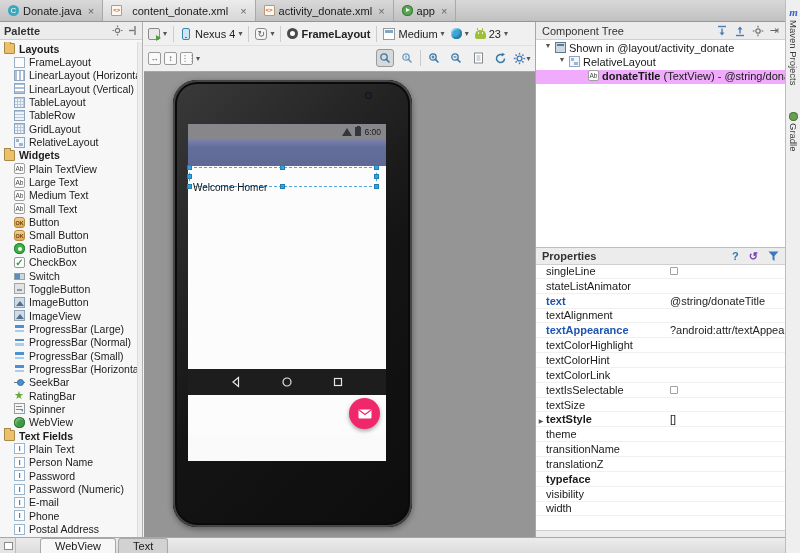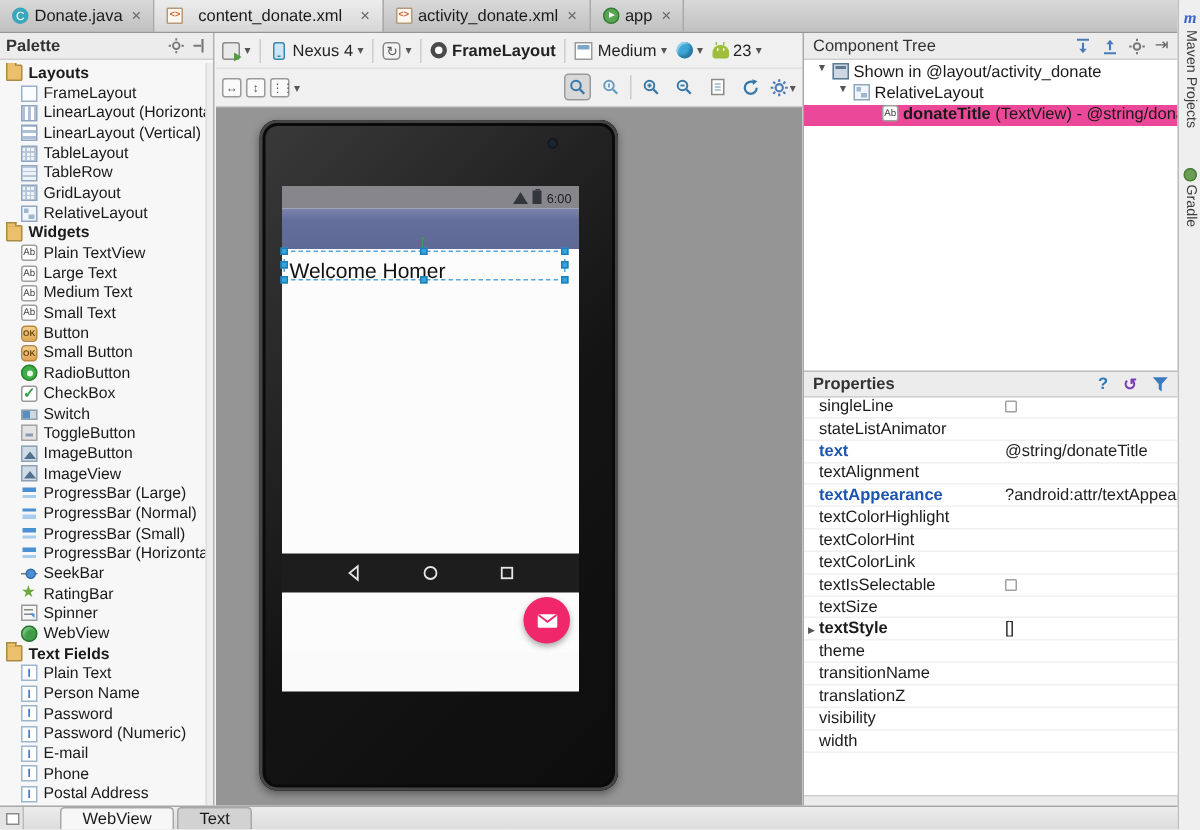--- a/index.html
+++ b/index.html
@@ -99,52 +99,52 @@
   .match-icon::before { content:"\2194"; }
   .wrap-icon::before { content:"\2195"; }
   .grid-mode-icon::before { content:"\22EE\22EE"; letter-spacing:-1px; }
   .zoomgroup { margin-left:auto; display:flex; align-items:center; gap:4px; }
   .zbtn { width:18px; height:18px; display:flex; align-items:center; justify-content:center; border-radius:3px; }
   .zbtn.pressed { background:#d8d8d8; border:1px solid #9a9a9a; }
   .zbtn svg { display:block; }
 
   
   .canvas { position:absolute; left:144px; top:72px; width:391px; height:465px; background:#959595; overflow:hidden; }
-  .device { position:absolute; left:29px; top:8px; width:239px; height:447px; background:linear-gradient(135deg,#3a3a3a,#141414 55%,#0d0d0d); border-radius:12px; box-shadow:inset 0 0 0 2px #454545, inset 0 0 0 4px #0a0a0a, 0 2px 6px rgba(0,0,0,.4); }
+  .device { position:absolute; left:29px; top:8px; width:239px; height:447px; background:linear-gradient(135deg,#3a3a3a,#141414 55%,#0d0d0d); border-radius:24px; box-shadow:inset 0 0 0 2px #454545, inset 0 0 0 4px #0a0a0a, 0 2px 6px rgba(0,0,0,.4); }
   .camera-dot { position:absolute; right:40px; top:12px; width:7px; height:7px; border-radius:50%; background:#1e2430; box-shadow:inset 0 0 2px #000; }
   .screen { position:absolute; left:15px; top:44px; width:198px; height:337px; background:#fafafa; }
   .statusbar { position:absolute; left:0; top:0; width:100%; height:15px; background:#87878b; display:flex; align-items:center; justify-content:flex-end; gap:3px; padding:0 5px; }
   .wifi-icon { width:0; height:0; border-left:5px solid transparent; border-right:5px solid transparent; border-bottom:8px solid #33363c; }
   .battery-icon { width:6px; height:9px; background:#33363c; position:relative; }
   .battery-icon::before { content:""; position:absolute; left:1.5px; top:-1.5px; width:3px; height:1.5px; background:#33363c; }
   .clock { font-size:8.5px; color:#1c1c1c; }
   .appbar { position:absolute; left:0; top:15px; width:100%; height:27px; background:linear-gradient(#7c84ab,#646e9b 30%,#5f6996); }
   .content { position:absolute; left:0; top:42px; width:100%; height:269px; background:#fcfcfc; }
   .navbar { position:absolute; left:0; bottom:66px; width:100%; height:26px; background:#1d1d1d; display:flex; align-items:center; justify-content:space-around; padding:0 22px; }
   .navbar svg { display:block; }
 
   .sel-box { position:absolute; left:1px; top:1px; width:188px; height:20px; border:1px dashed #55a5dc; }
-  .sel-text { position:absolute; left:3px; top:4px; font-size:14px; color:#111; white-space:nowrap; }
+  .sel-text { position:absolute; left:3px; top:14px; font-size:10px; color:#111; white-space:nowrap; }
   .handle { position:absolute; width:5px; height:5px; background:#35a3dc; border:1px solid #1d7fb5; }
   .h-tl{left:-3px;top:-3px} .h-tc{left:50%;margin-left:-3px;top:-3px} .h-tr{right:-3px;top:-3px}
   .h-ml{left:-3px;top:50%;margin-top:-3px} .h-mr{right:-3px;top:50%;margin-top:-3px}
   .h-bl{left:-3px;bottom:-3px} .h-bc{left:50%;margin-left:-3px;bottom:-3px} .h-br{right:-3px;bottom:-3px}
   .anchor-arrow { position:absolute; left:50%; top:-12px; margin-left:-4px; color:#3da23d; font-size:11px; font-weight:bold; line-height:10px; }
 
   .fab { position:absolute; left:161px; top:232px; width:31px; height:31px; border-radius:50%; background:#f0276b; box-shadow:0 2px 4px rgba(0,0,0,.35); display:flex; align-items:center; justify-content:center; }
 
   
   .rpanel { position:absolute; left:535px; top:22px; width:250px; height:515px; background:#fff; border-left:1px solid #a8a8a8; }
   .panel-header { height:18px; background:#ececec; border-bottom:1px solid #cfcfcf; display:flex; align-items:center; padding:0 6px; gap:6px; }
   .panel-header .title { font-weight:normal; color:#333; flex:1; }
   .hdr-ic { color:#4a7bb5; font-size:11px; line-height:11px; }
   .tree { position:absolute; top:20px; left:0; right:0; }
   .tree-row { display:flex; align-items:flex-start; height:14px; gap:3px; white-space:nowrap; font-size:11px; }
   .tree-row .twisty { font-size:7px; color:#555; width:8px; text-align:center; }
-  .tree-row.selected { background:#ec4899; }
+  .tree-row.selected { background:#f0abfc; }
   .tree .pi { width:11px; height:11px; }
   .bold { font-weight:bold; }
 
   .props-header { position:absolute; top:225px; left:0; right:0; height:18px; background:#ececec; border-top:1px solid #bdbdbd; border-bottom:1px solid #cfcfcf; display:flex; align-items:center; padding:0 6px; z-index:2; }
   .props-header .title { font-weight:bold; color:#333; flex:1; }
   .props-header .icons { display:flex; gap:10px; align-items:center; }
   .help-ic { color:#2a7ab5; font-weight:bold; }
   .undo-ic { color:#7b3fb5; font-weight:bold; }
   .props-list { position:absolute; top:242px; left:0; right:0; bottom:7px; overflow:hidden; z-index:1; background:#fff; }
   .prop-divider { position:absolute; left:128px; top:242px; bottom:7px; width:1px; background:#e0e0e0; z-index:1; }
@@ -714,20 +714,26 @@
           <span class="prop-value"></span>
         </div>
 
         <div class="prop-row">
           <span class="prop-arrow"></span>
           <span class="prop-label">translationZ</span>
 
           <span class="prop-value"></span>
         </div>
 
+        <div class="prop-row">
+          <span class="prop-arrow"></span>
+          <span class="prop-label boldlbl">typeface</span>
+
+          <span class="prop-value"></span>
+        </div>
 
         <div class="prop-row">
           <span class="prop-arrow"></span>
           <span class="prop-label">visibility</span>
 
           <span class="prop-value"></span>
         </div>
 
         <div class="prop-row">
           <span class="prop-arrow"></span>

